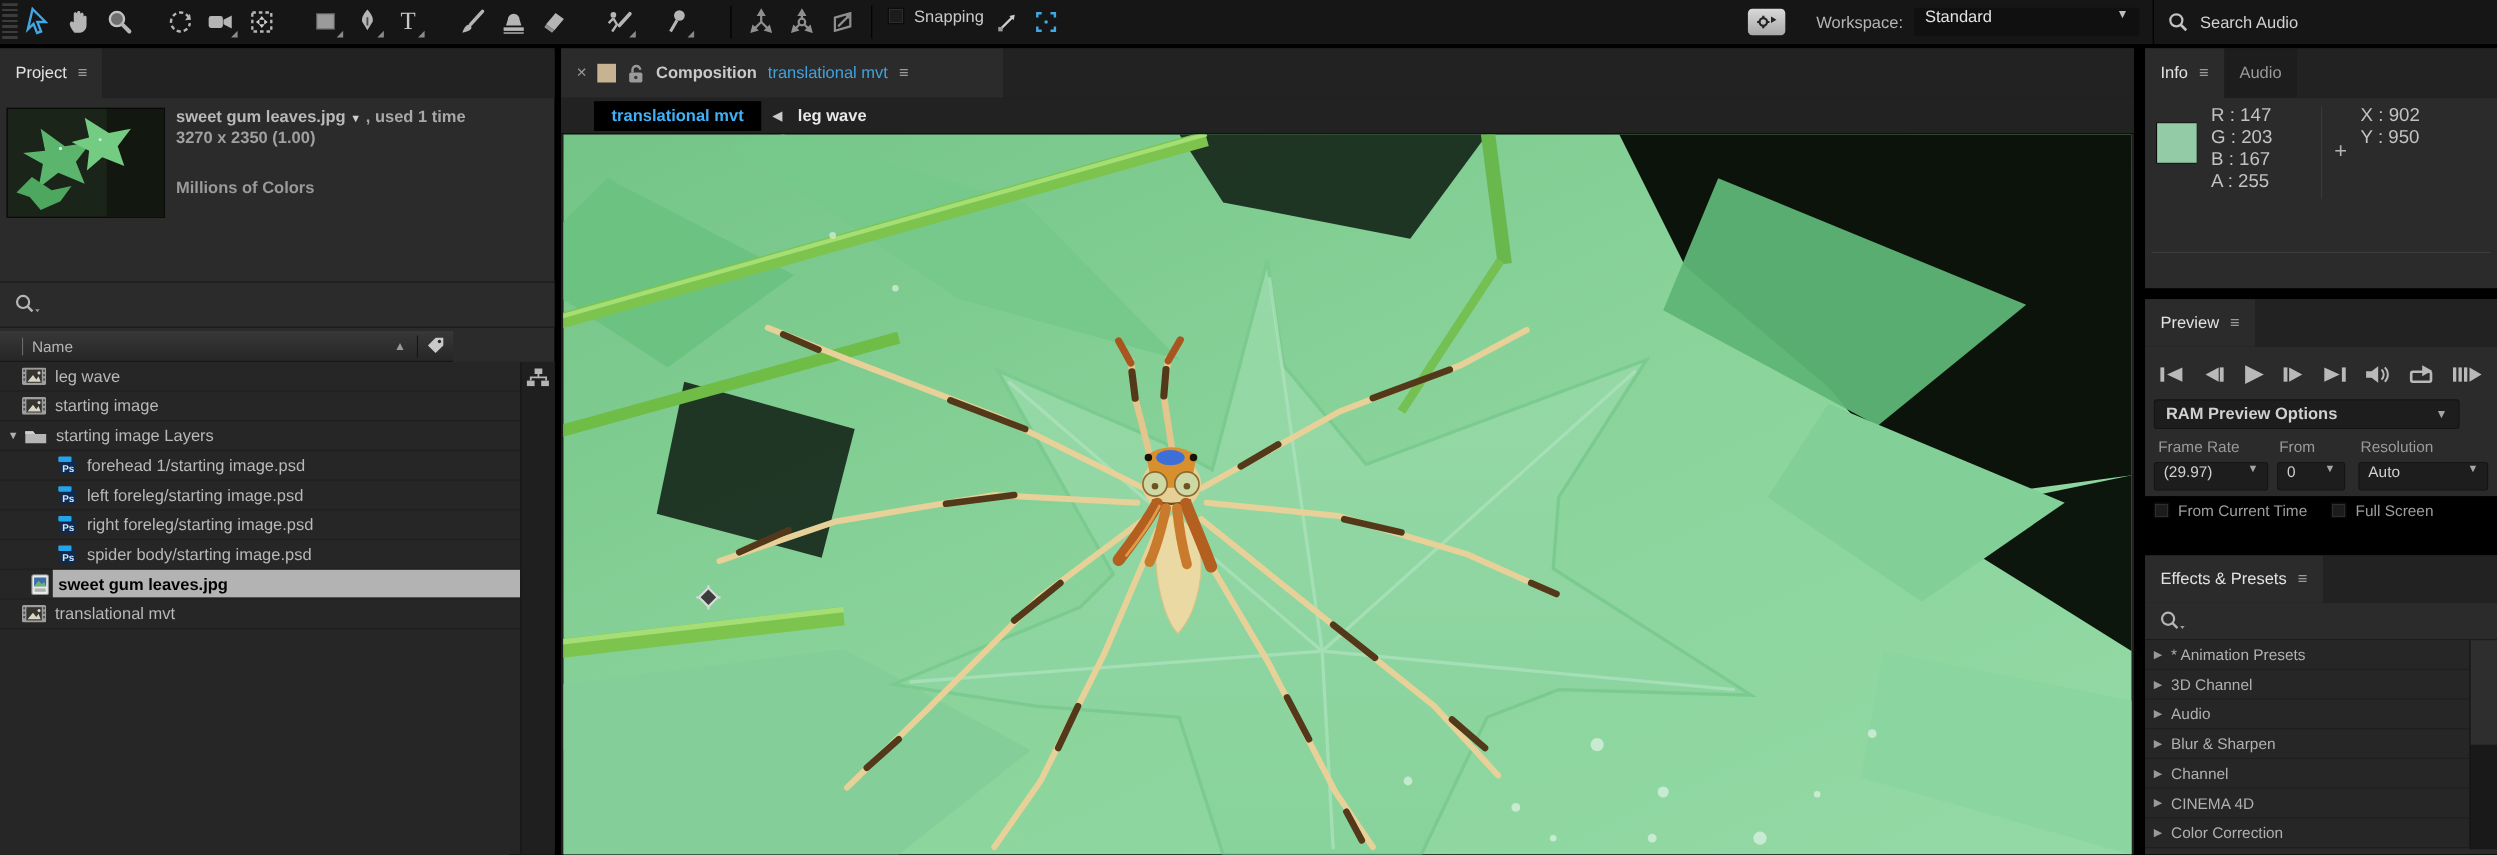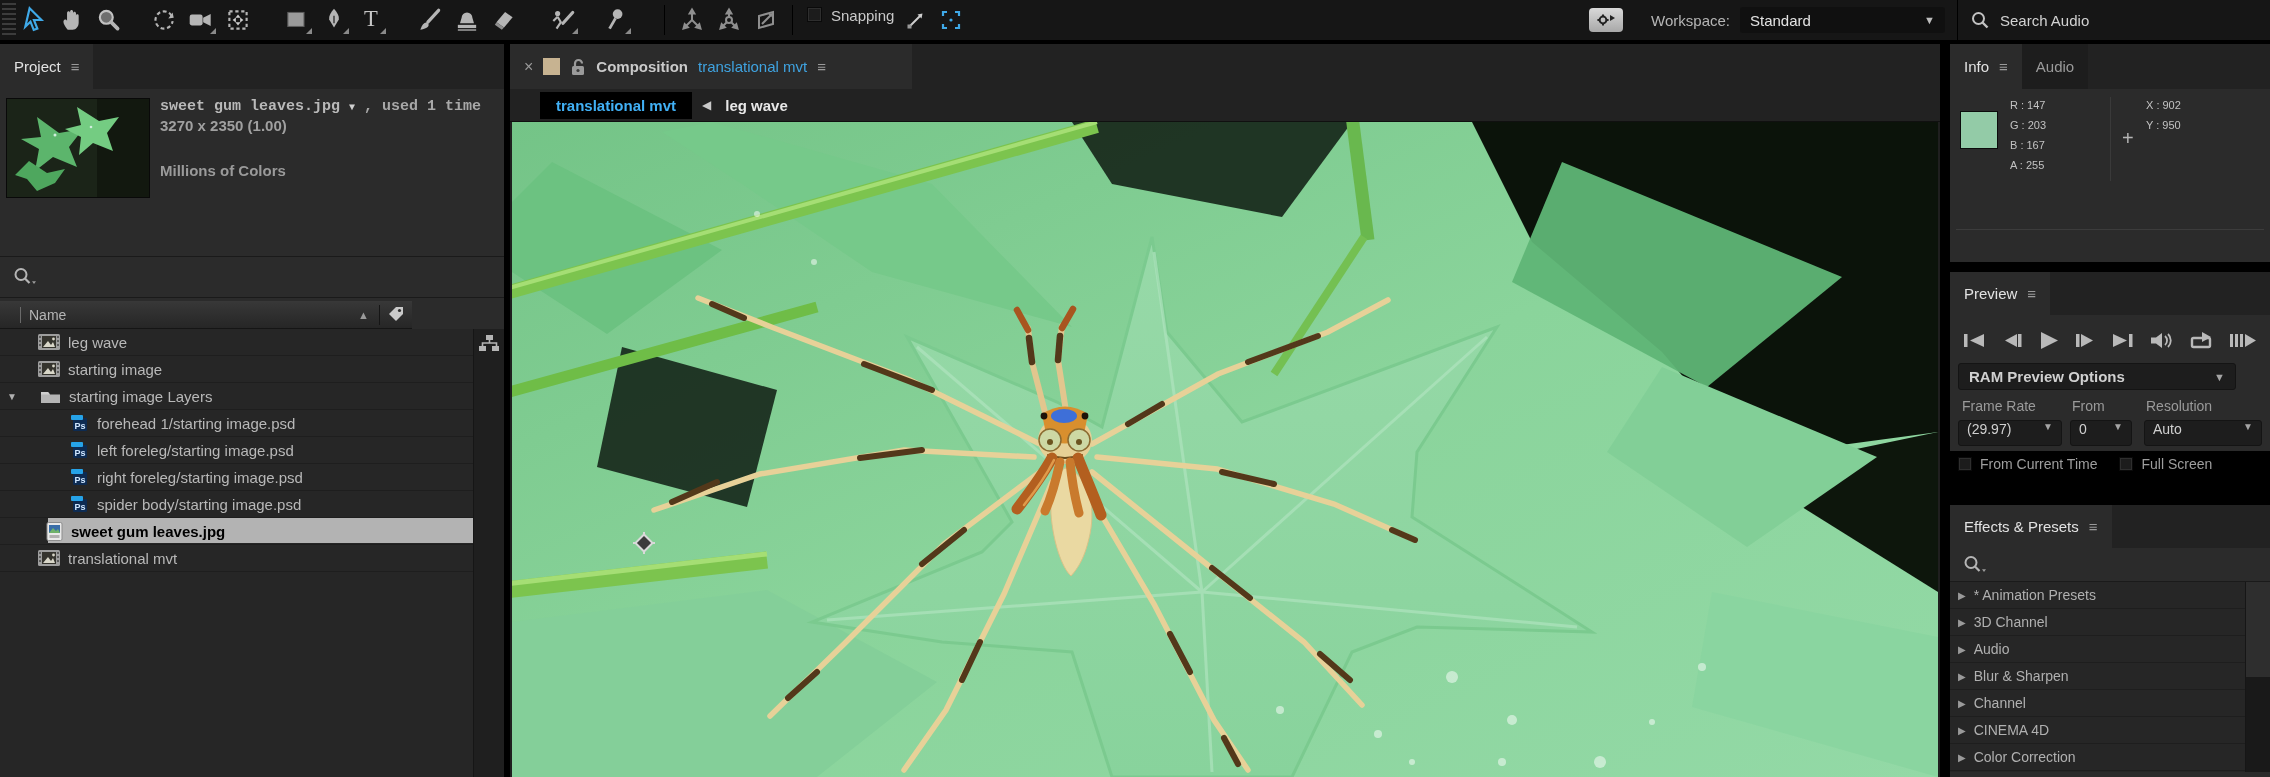--- a/index.html
+++ b/index.html
@@ -19,56 +19,56 @@
   .tooldiv { width:1px; height:30px; background:#000; margin:0 8px; }
   .flyout { position:absolute; right:3px; bottom:3px; width:0; height:0;
     border-left:6px solid transparent; border-bottom:6px solid #8a8a8a; }
   #snapbox { display:flex; align-items:flex-start; gap:9px; margin-left:6px; }
   .cb { width:15px; height:15px; background:#1c1c1c; border:1px solid #0a0a0a; box-shadow:inset 0 0 0 1px #2e2e2e; }
   .toplabel { font-size:15px; color:#c9c9c9; }
   #topright { position:absolute; right:0; top:0; height:40px; display:flex; align-items:center; }
   #syncbtn { width:34px; height:24px; background:linear-gradient(#d9d9d9,#a8a8a8); border-radius:4px;
     display:flex; align-items:center; justify-content:center; margin-right:28px; }
   #wslabel { font-size:15px; color:#b5b5b5; margin-right:10px; }
-  #wsdrop { width:205px; height:26px; background:#101010; border-radius:3px; display:flex; align-items:center;
+  #wsdrop { width:205px; height:26px; background:#101010; border-radius:3px; display:flex; 
     padding:0 10px; font-size:15px; color:#e3e3e3; margin-right:12px; }
   #wsdrop .arr { margin-left:auto; color:#bdbdbd; font-size:11px; }
   #helpdiv { width:1px; height:40px; background:#000; margin-right:12px; }
   #searchhelp { display:flex; align-items:center; gap:10px; width:300px; font-size:15px; color:#d2d2d2; }
 
   
   .panel { background:#2b2b2b; }
   .tabrow { height:45px; background:#1d1d1d; display:flex; align-items:stretch; }
   .tab { display:flex; align-items:center; gap:10px; padding:0 14px; font-size:15px; color:#9a9a9a; }
   .tab.active { background:#2b2b2b; color:#e2e2e2; }
   .hamb { color:#9a9a9a; font-size:15px; letter-spacing:0; }
   .tabrest { flex:1; background:#222; }
 
   
   #project { left:0; top:44px; width:504px; height:733px; }
   #proj-thumb { left:6px; top:54px; width:144px; height:100px; border:1px solid #090909; background:#161d14; }
   #proj-meta { left:160px; top:54px; width:340px; }
-  .meta-line1 { font-size:15px; color:#a8a8a8; font-weight:bold;font-family:Liberation Mono, monospace; }
+  .meta-line1 { font-size:15px; color:#a8a8a8; font-weight:bold; }
   .meta-line1 .fname { color:#b9b9b9; }
   .meta-caret { color:#cfcfcf; font-size:10px; }
   .meta-dim { font-size:15px; color:#a0a0a0; font-weight:bold; margin-top:2px; }
   .meta-depth { font-size:15px; color:#9a9a9a; font-weight:bold; margin-top:28px; }
   #proj-search { left:0; top:212px; width:504px; height:42px; background:#2b2b2b;
     border-top:1px solid #1a1a1a; border-bottom:1px solid #1a1a1a; display:flex; align-items:center; padding-left:12px; }
   #proj-header { left:0; top:257px; width:412px; height:28px;
     background:linear-gradient(#383838,#262626); border-bottom:1px solid #151515;
     display:flex; align-items:center; font-size:14px; color:#b5b5b5; }
   #proj-header .tick { width:1px; height:16px; background:#6a6a6a; margin:0 8px 0 20px; }
   #proj-header .sort { margin-left:auto; color:#9a9a9a; font-size:11px; }
   #proj-header .hdiv { width:1px; height:20px; background:#151515; margin:0 6px 0 10px; }
   #proj-list { left:0; top:285px; width:504px; height:448px; background:#262626; }
   .prow { position:relative; height:27px; display:flex; align-items:center; border-bottom:1px solid #1e1e1e;
     font-size:15px; color:#b8b8b8; }
   .prow .twirl { width:16px; text-align:center; font-size:10px; color:#b0b0b0; margin-left:4px; }
-  .prow .icon { margin:0 8px 0 20px; display:flex;text-align:center; }
+  .prow .icon { margin:0 8px 0 2px; display:flex;text-align:center; }
   .prow.child { padding-left:50px; }
   .prow.root  { padding-left:18px; }
   .prow.folderrow { padding-left:0; }
   .sel-high { position:absolute; left:48px; right:31px; top:0; bottom:1px; background:#b3b3b3; }
   .sel-label { position:relative; color:#000; font-weight:bold; }
   #proj-strip { left:473px; top:285px; width:31px; height:448px; background:#1f1f1f; border-left:1px solid #161616; }
   #proj-strip .flow { margin:5px auto 0; display:block; }
 
   
   #comp { left:510px; top:44px; width:1430px; height:733px; background:#1f1f1f; }
@@ -82,21 +82,21 @@
     color:#41b0f5; font-size:15px; font-weight:bold; }
   #minisep { color:#c9c9c9; font-size:12px; margin:0 14px 0 10px; }
   #minitab2 { color:#e8e8e8; font-size:15px; font-weight:bold; }
   #viewer { position:absolute; left:2px; top:78px; width:1426px; height:655px; overflow:hidden; background:#121a12; }
 
   
   .rpanel { left:1950px; width:320px; }
   #info { top:44px; height:218px; }
   #info-content { position:relative; height:173px; }
   #swatch { position:absolute; left:10px; top:22px; width:38px; height:38px; border:1px solid #0c0c0c; }
-  .inf-col { position:absolute; top:6px; font-size:11px; color:#c2c2c2; line-height:20px; }
+  .inf-col { position:absolute; top:6px; font-size:17px; color:#c2c2c2; line-height:20px; }
   #rgba { left:60px; }
   #xy { left:196px; }
   #inf-div { position:absolute; left:160px; top:8px; width:1px; height:84px; background:#3a3a3a; }
   #inf-plus { position:absolute; left:172px; top:38px; color:#b5b5b5; font-size:20px; }
   #inf-sep { position:absolute; left:6px; top:140px; width:308px; height:1px; background:#3c3c3c; }
 
   #preview { top:272px; height:179px; }
   #transport { display:flex; align-items:center; gap:14px; padding:10px 0 0 12px; height:40px; }
   #ram-opts { margin:8px 8px 0; width:278px; height:27px; background:#1d1d1d; border:1px solid #141414; border-radius:3px;
     display:flex; align-items:center; padding:0 10px; font-size:15px; color:#d0d0d0; font-weight:bold; }

